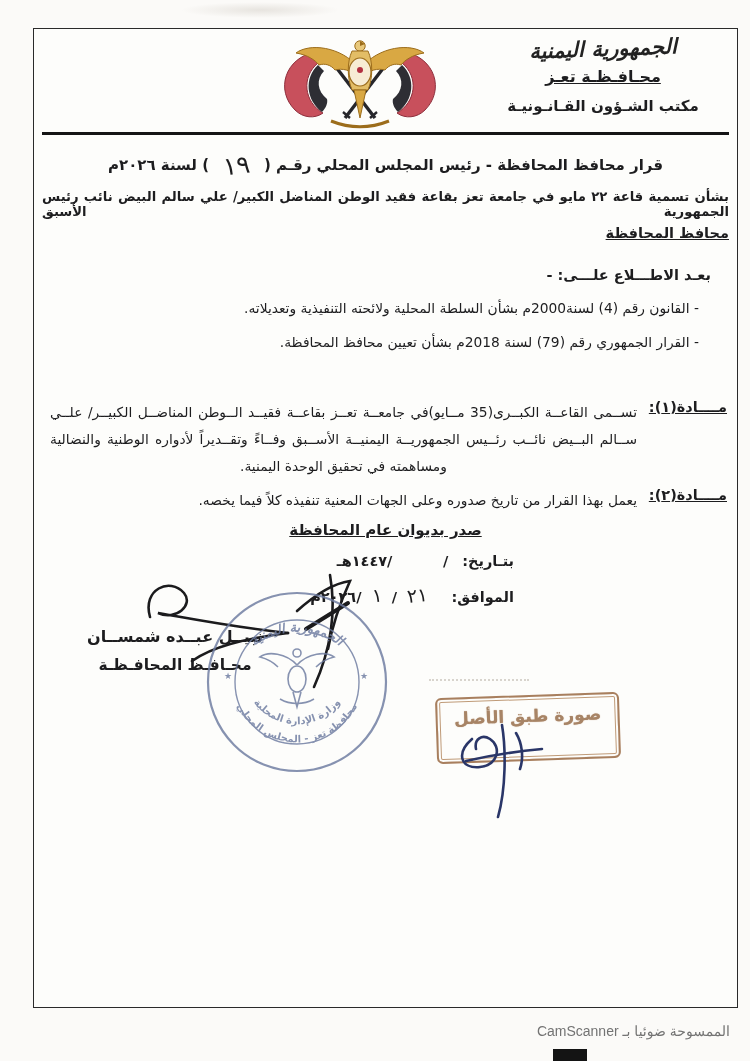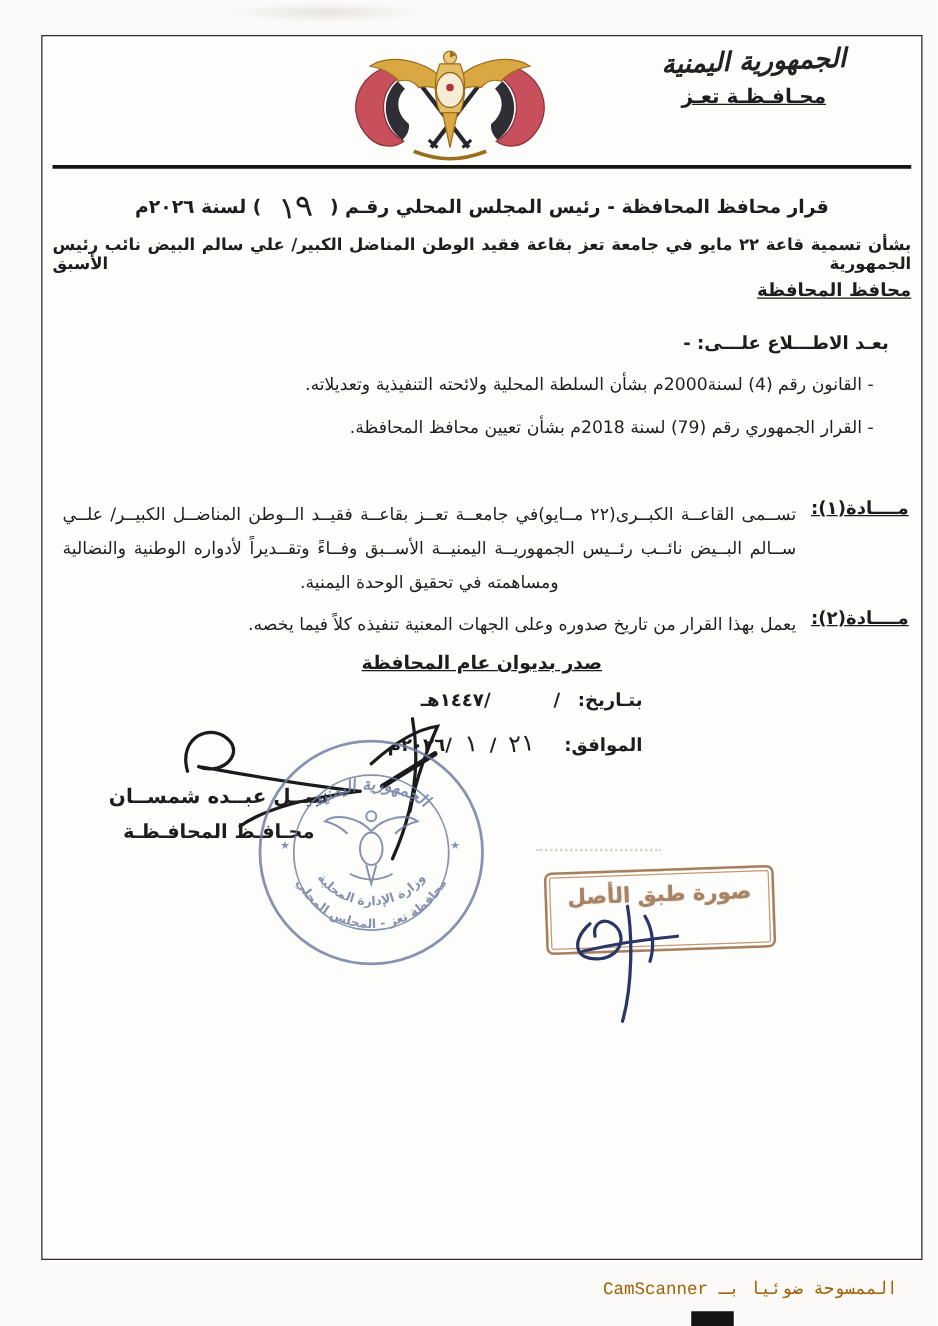--- a/index.html
+++ b/index.html
@@ -69,22 +69,22 @@
   .faint-marks{position:absolute;left:395px;top:650px;width:100px;
     border-top:2px dotted #c9c3ba;opacity:.7;}
   .copy-stamp{position:absolute;left:402px;top:666px;width:180px;height:62px;
     transform:rotate(-2deg);border:2px solid #a87f5e;border-radius:6px;
     box-shadow:inset 0 0 0 2px #fdfdfb, inset 0 0 0 3px #bf9a77;
     text-align:center;direction:rtl;}
   .copy-stamp-text{font-size:17px;font-weight:bold;color:#996f4d;letter-spacing:3px;
     margin-top:9px;opacity:.85;text-shadow:0 0 1px #b08a66;}
   .copy-sig{position:absolute;left:412px;top:680px;width:125px;height:115px;}
   
-  .camscanner-row{position:absolute;top:1023px;right:32px;direction:rtl;font-size:14px;
-    color:#a16207;font-family:Liberation Mono, monospace;}
+  .camscanner-row{position:absolute;top:1023px;right:20px;direction:rtl;font-size:14px;
+    color:#737373;font-family:Liberation Sans, sans-serif;}
   .cs-bar{position:absolute;left:553px;top:1049px;width:34px;height:12px;background:#141414;}
 </style>
 </head>
 <body>
 
 <div class="smudge"></div>
 
 <div class="doc-border">
 
   <svg class="emblem" viewBox="0 0 178 100">
@@ -112,39 +112,40 @@
     <circle cx="89" cy="38" r="3" fill="#b23040"></circle>
 
     <path d="M83,58 L89,86 L95,58 Z" fill="#d9a843" stroke="#9c6d1c" stroke-width="1"></path>
     <path d="M72,80 L79,86 M106,80 L99,86" stroke="#26262b" stroke-width="2.4"></path>
     <path d="M60,89 C80,97 98,97 118,89" fill="none" stroke="#9c6d1c" stroke-width="3"></path>
   </svg>
 
   <div class="header-text">
     <div class="calligraphy">الجمهورية اليمنية</div>
     <div class="gov-line">محـافـظـة تعـز</div>
+    <div class="office-line">مكتب الشـؤون القـانـونيـة</div>
   </div>
 
   <div class="separator"></div>
 
   <div class="title-row">
     <span>قرار محافظ المحافظة - رئيس المجلس المحلي رقـم (</span><span class="hw hw-number">١٩</span><span>) لسنة ٢٠٢٦م</span>
   </div>
 
   <div class="subject-line">بشأن تسمية قاعة ٢٢ مايو في جامعة تعز بقاعة فقيد الوطن المناضل الكبير/ علي سالم البيض نائب رئيس الجمهورية الأسبق</div>
   <div class="issuer-line">محافظ المحافظة</div>
 
   <div class="preamble-intro">بعـد الاطـــلاع علـــى: -</div>
   <div class="preamble-item-1">- القانون رقم (4) لسنة2000م بشأن السلطة المحلية ولائحته التنفيذية وتعديلاته.</div>
   <div class="preamble-item-2">- القرار الجمهوري رقم (79) لسنة 2018م بشأن تعيين محافظ المحافظة.</div>
 
 
   <div class="article article-1">
     <div class="article-label">مــــادة(١):</div>
-    <div class="article-text">تســمى القاعــة الكبــرى(٢٢ مــايو)في جامعــة تعــز بقاعــة فقيــد الــوطن المناضــل الكبيــر/ علــي ســالم البــيض نائــب رئــيس الجمهوريــة اليمنيــة الأســبق وفــاءً وتقــديراً لأدواره الوطنية والنضالية ومساهمته في تحقيق الوحدة اليمنية.</div>
+    <div class="article-text">تســمى القاعــة الكبــرى(35 مــايو)في جامعــة تعــز بقاعــة فقيــد الــوطن المناضــل الكبيــر/ علــي ســالم البــيض نائــب رئــيس الجمهوريــة اليمنيــة الأســبق وفــاءً وتقــديراً لأدواره الوطنية والنضالية ومساهمته في تحقيق الوحدة اليمنية.</div>
   </div>
   <div class="article article-2">
     <div class="article-label">مــــادة(٢):</div>
     <div class="article-text">يعمل بهذا القرار من تاريخ صدوره وعلى الجهات المعنية تنفيذه كلاً فيما يخصه.</div>
   </div>
 
   <div class="issued-line">صدر بديوان عام المحافظة</div>
 
   <div class="dates">
     <div class="date-row">

